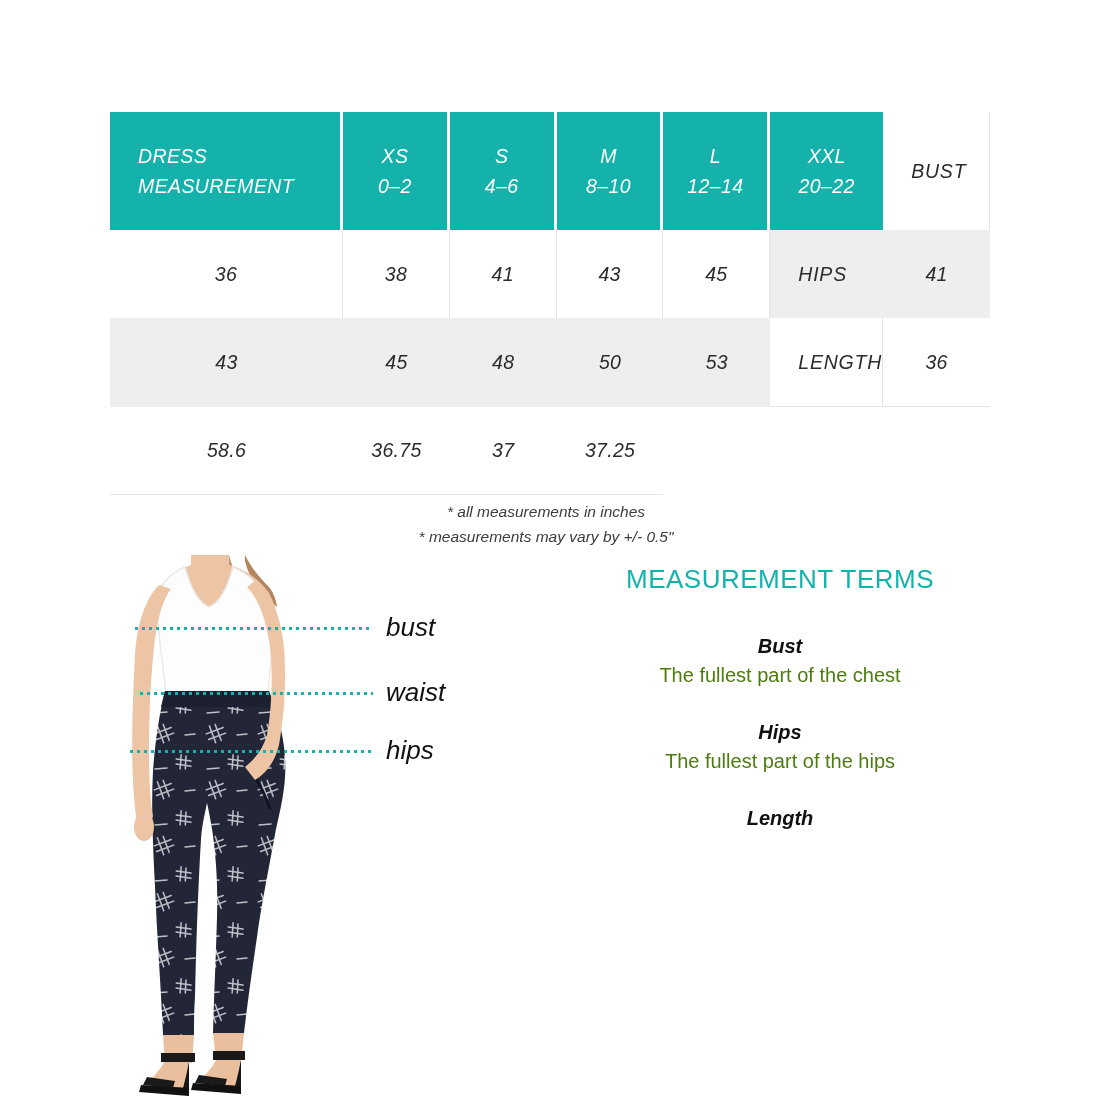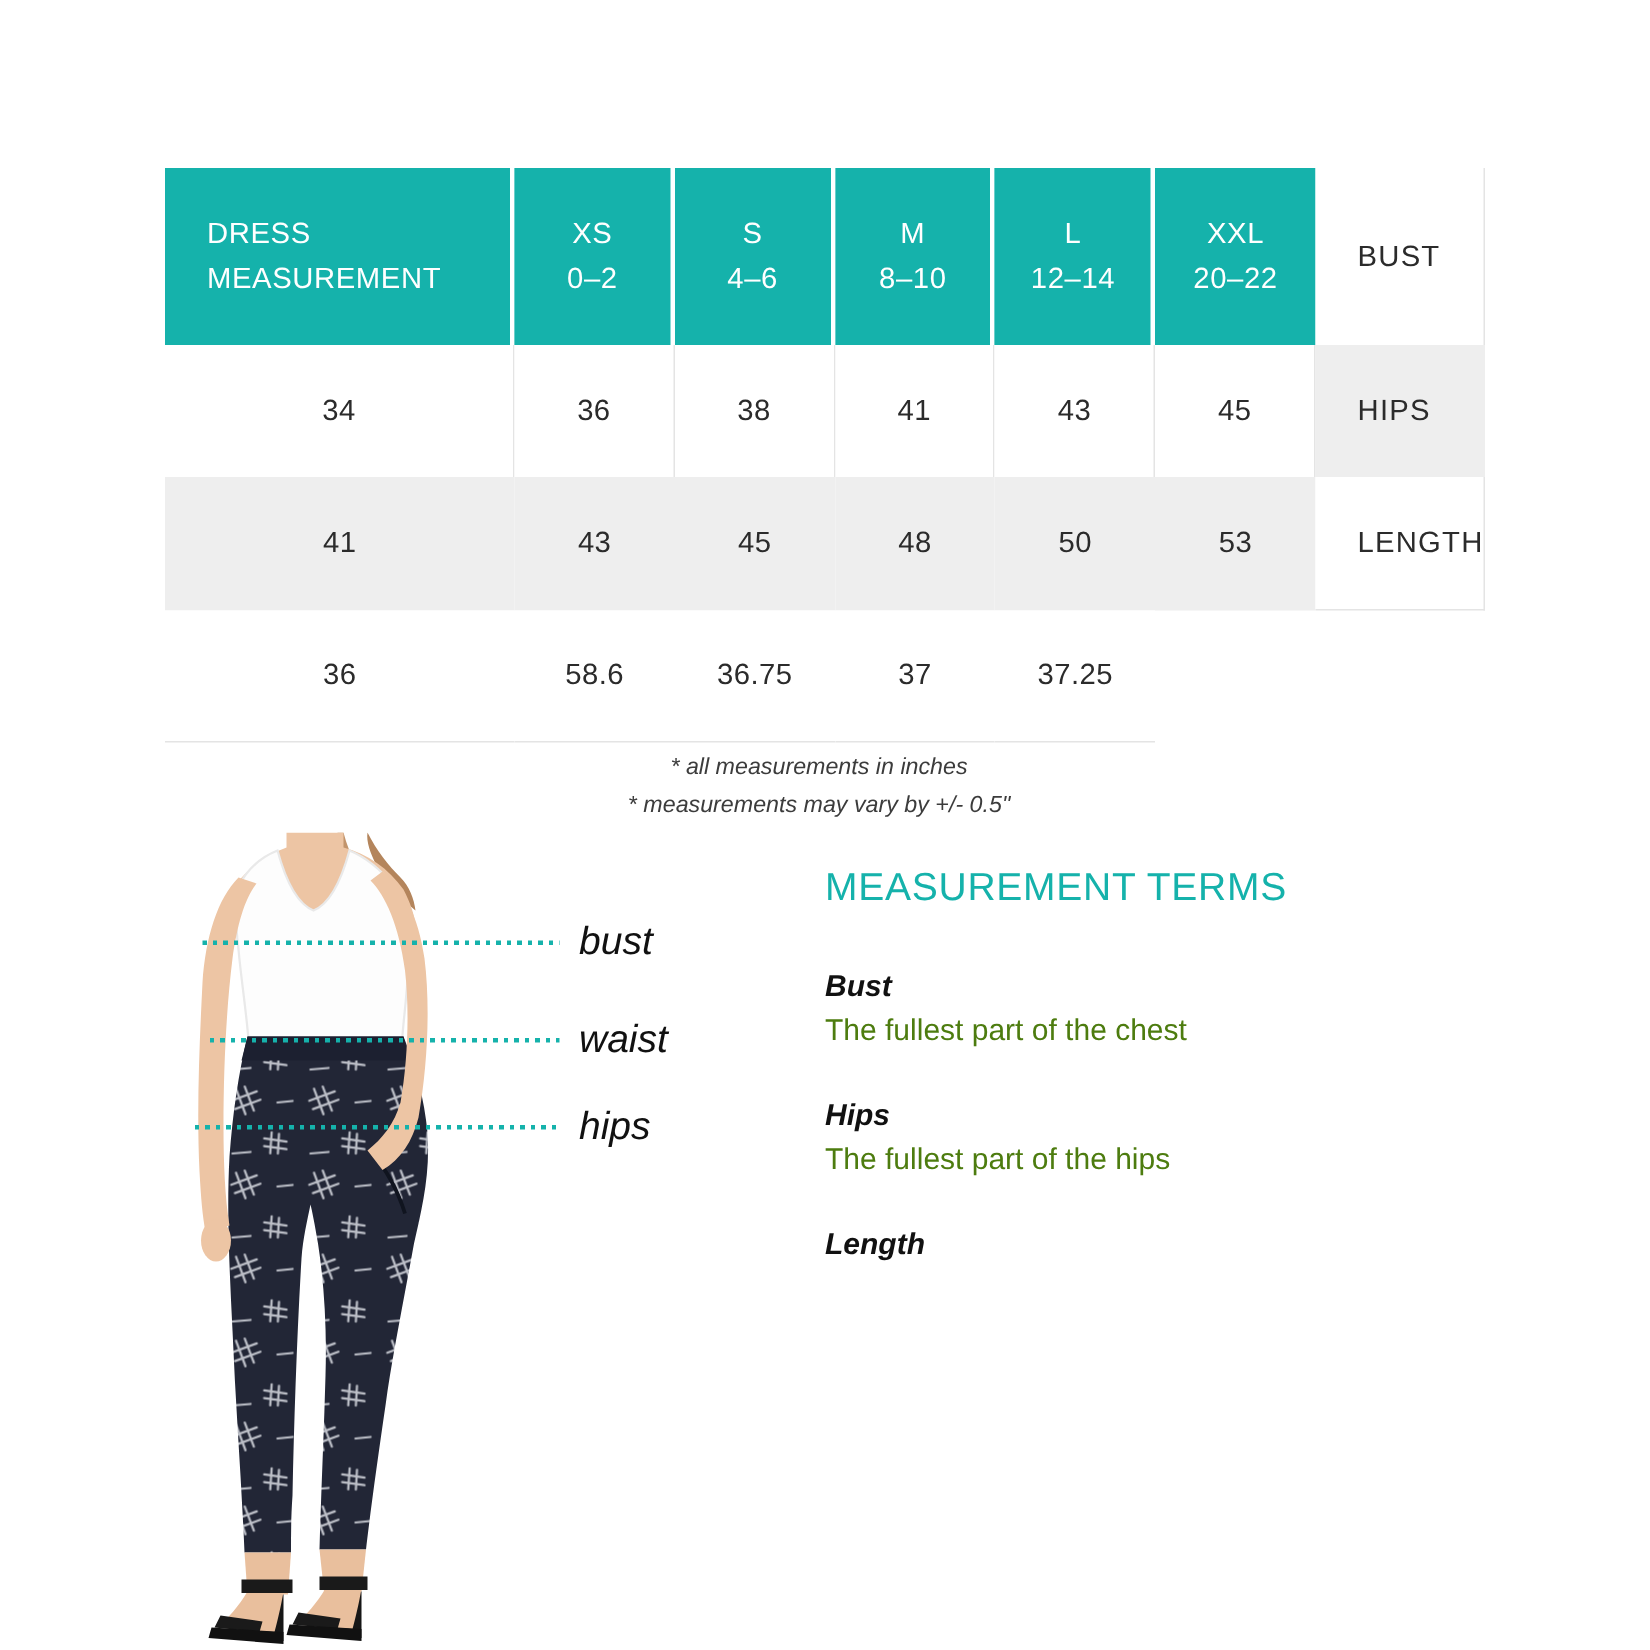--- a/index.html
+++ b/index.html
@@ -12,20 +12,21 @@
   .page{
     position:relative;width:1100px;height:1100px;background:#ffffff;overflow:hidden;
     font-family:"Liberation Sans",sans-serif;
   }
 
   
   .size-table{
     position:absolute;left:110px;top:112px;width:880px;
     display:grid;grid-template-columns:233px repeat(6,1fr);
     grid-template-rows:118px 88px 89px 88px;
+    font-style:italic;
   }
   .th{
     background:var(--accent);color:#ffffff;
     display:flex;flex-direction:column;justify-content:center;align-items:center;
     font-size:19.5px;line-height:30px;letter-spacing:0.4px;
     border-right:3px solid #ffffff;box-sizing:border-box;
   }
   .th.last{border-right:none;}
   .th-label{align-items:flex-start;padding-left:28px;}
   .td{
@@ -56,21 +57,21 @@
   .mline-waist{left:140px;top:692px;width:233px;}
   .mline-hips{left:130px;top:750px;width:243px;}
   .mlabel{
     position:absolute;font-style:italic;font-size:26px;color:#111111;line-height:32px;
   }
   .mlabel-bust{left:386px;top:611px;}
   .mlabel-waist{left:386px;top:676px;}
   .mlabel-hips{left:386px;top:734px;}
 
   
-  .terms{position:absolute;left:550px;top:576px;width:460px;}
+  .terms{position:absolute;left:550px;top:564px;width:460px;text-align:center;}
   .terms-heading{
     color:var(--accent);font-size:26px;font-weight:400;letter-spacing:0.5px;
     line-height:30px;margin:0 0 38px 0;
   }
   .term-block{margin-bottom:28px;}
   .term-name{font-weight:bold;font-style:italic;font-size:20px;line-height:29px;color:#111111;}
   .term-def{font-size:20px;line-height:29px;color:#4d7c0f;}
 </style>
 </head>
 <body>
@@ -98,21 +99,20 @@
     <div class="th">
       <div>L</div>
       <div>12–14</div>
     </div>
     <div class="th last">
       <div>XXL</div>
       <div>20–22</div>
     </div>
 
     <div class="td td-label bust">BUST</div>
-    <div class="td bust">34</div>
     <div class="td bust">36</div>
     <div class="td bust">38</div>
     <div class="td bust">41</div>
     <div class="td bust">43</div>
     <div class="td bust">45</div>
 
     <div class="td td-label hips">HIPS</div>
     <div class="td hips">41</div>
     <div class="td hips">43</div>
     <div class="td hips">45</div>

